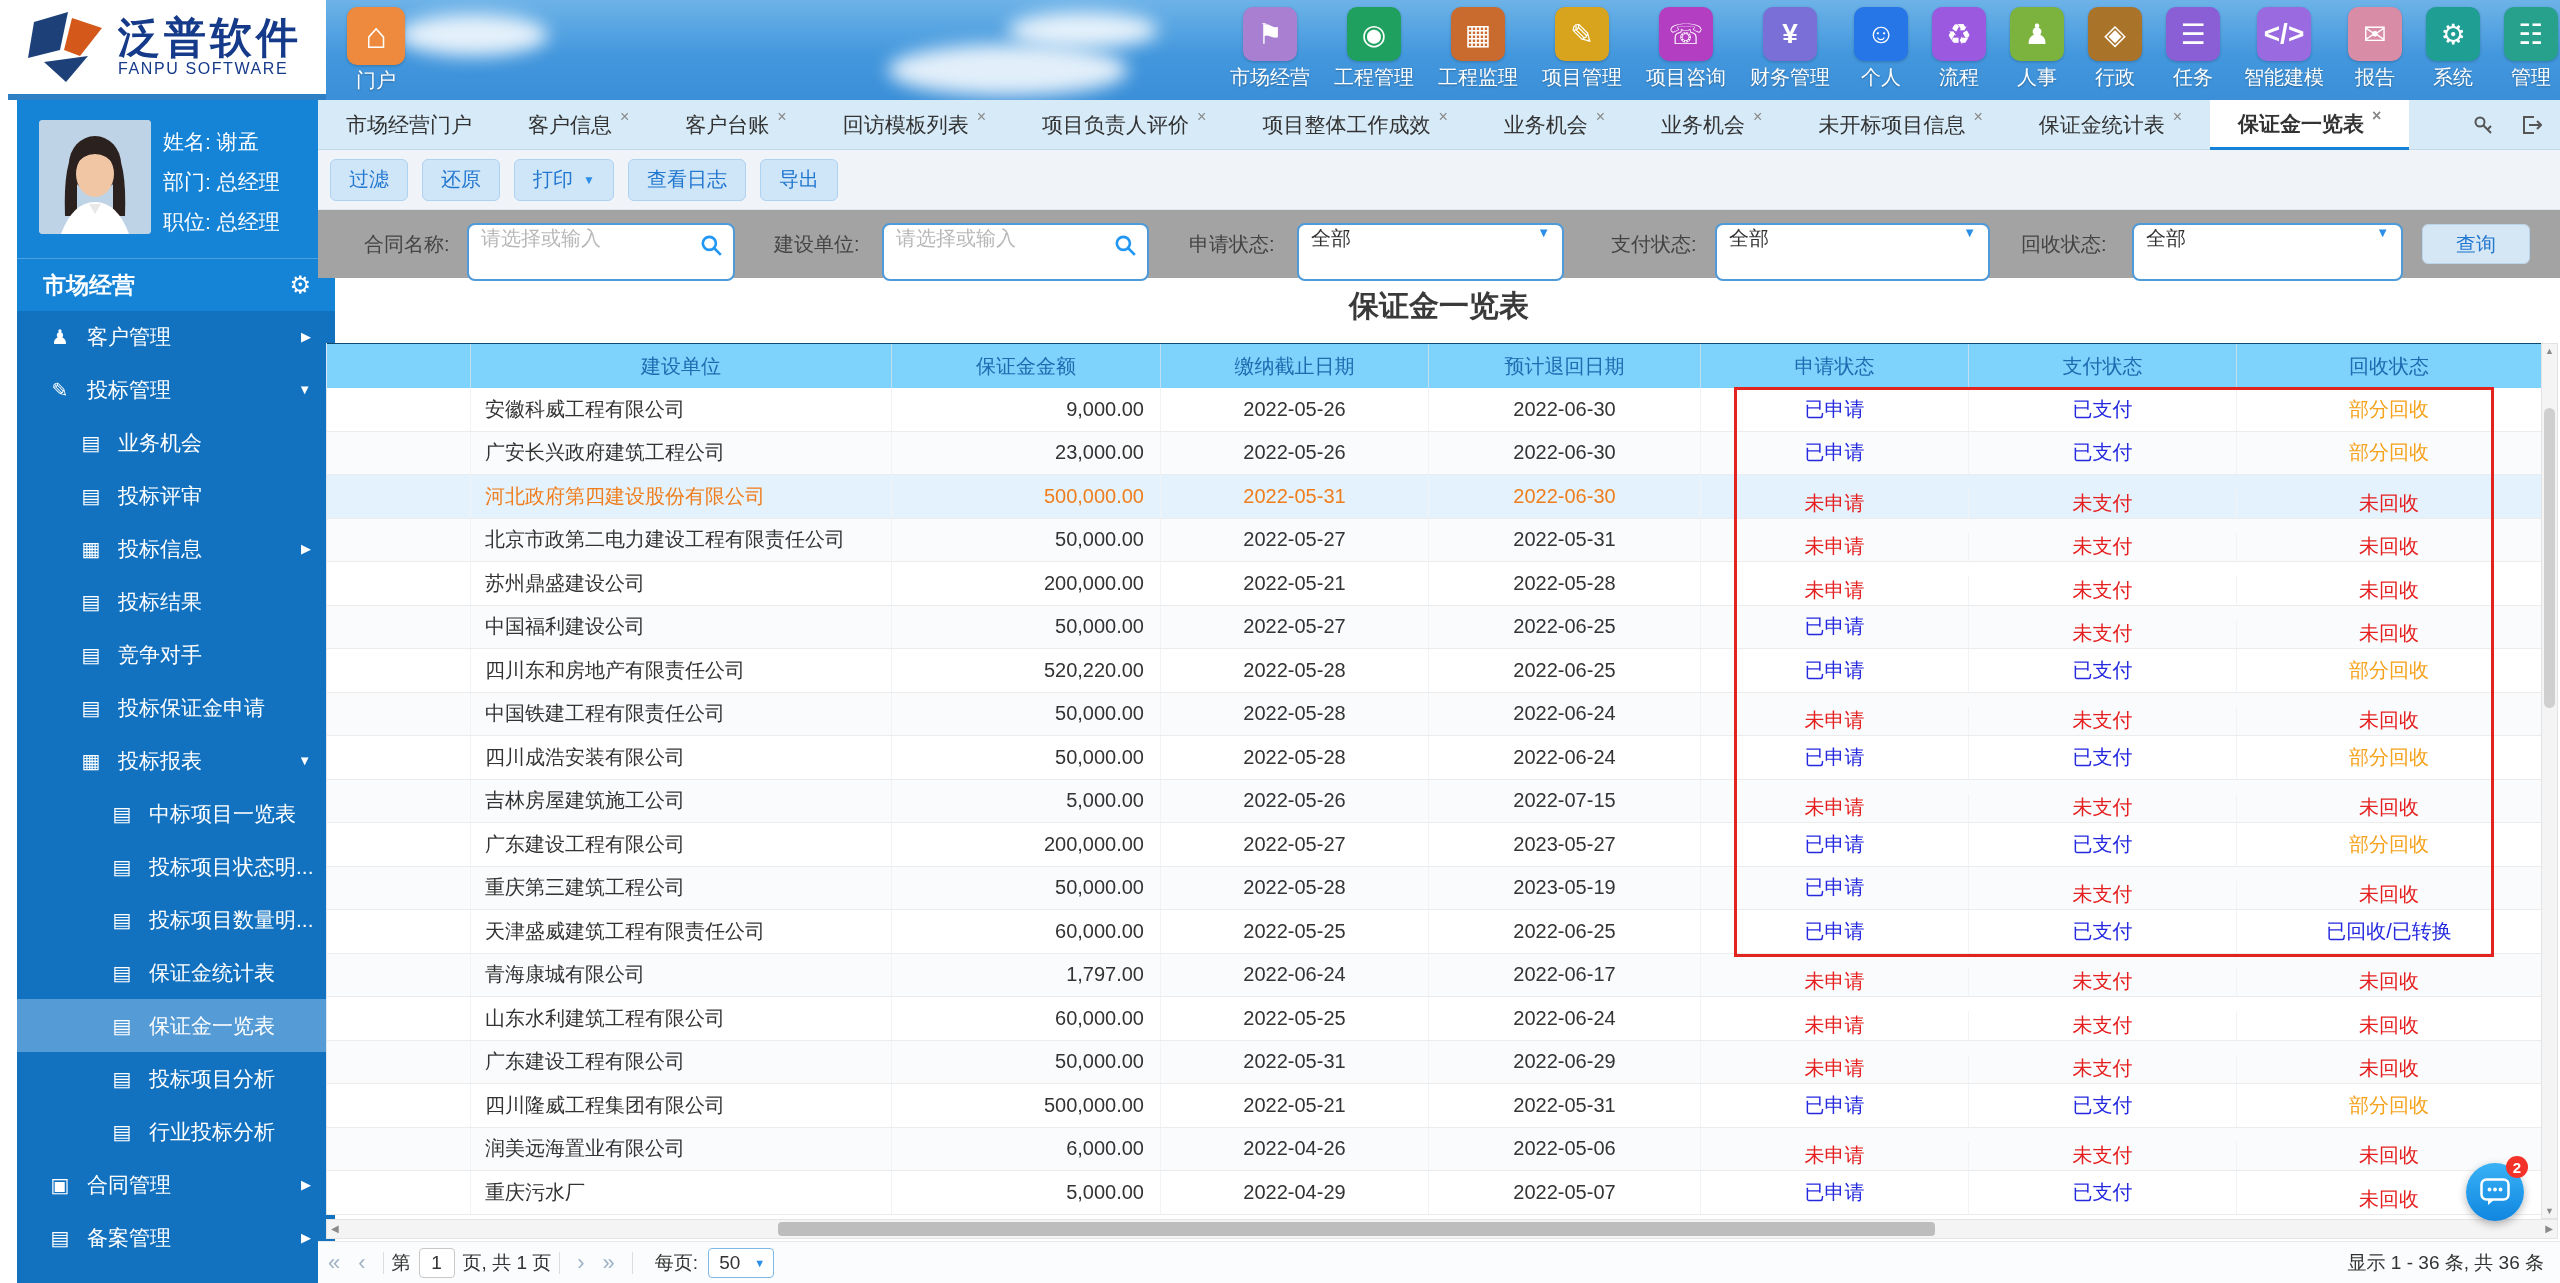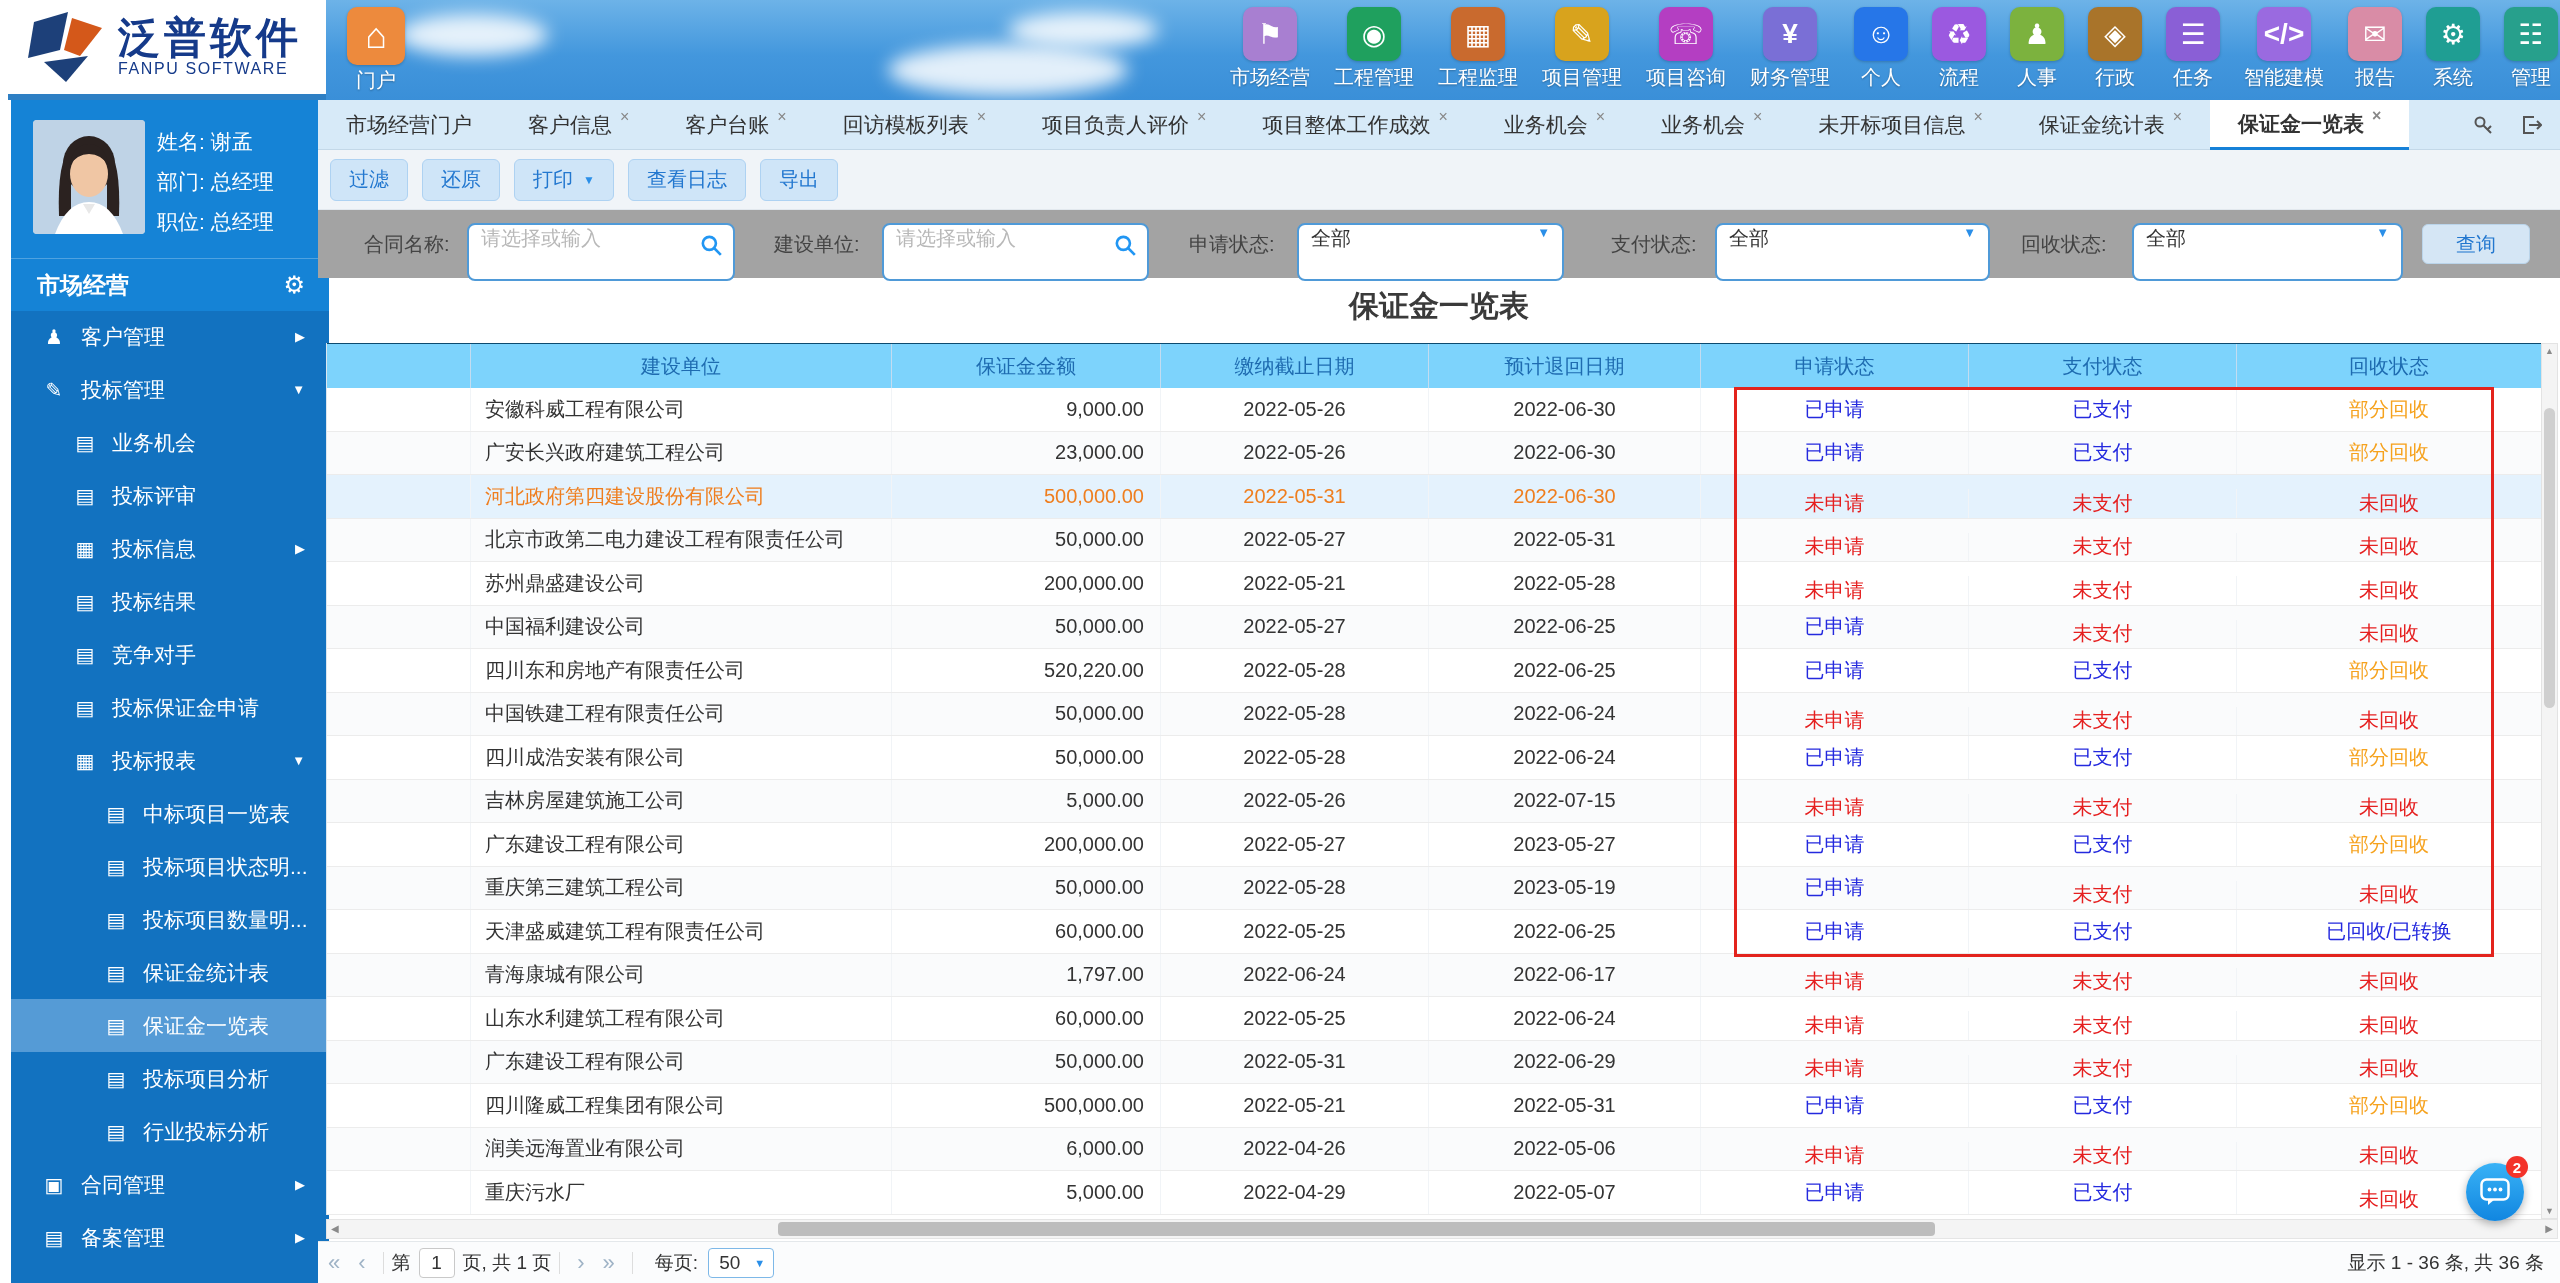--- a/index.html
+++ b/index.html
@@ -18,21 +18,21 @@
   .portal{position:absolute;left:330px;top:7px;width:76px;display:flex;flex-direction:column;align-items:center;cursor:pointer;}
   .portal-icon{width:58px;height:58px;border-radius:10px;background:#ed8a3d;color:#fff;font-size:36px;
                display:flex;align-items:center;justify-content:center;box-shadow:0 1px 3px rgba(0,0,0,.2);}
   .portal-label{margin-top:2px;color:#fff;font-size:20px;text-shadow:0 1px 2px rgba(0,0,0,.3);}
   .nav-group{position:absolute;right:10px;top:7px;display:flex;gap:24px;}
   .nav-item{display:flex;flex-direction:column;align-items:center;cursor:pointer;}
   .nav-icon{width:54px;height:54px;border-radius:10px;color:#fff;font-size:28px;font-weight:bold;
             display:flex;align-items:center;justify-content:center;box-shadow:0 1px 3px rgba(0,0,0,.2);}
   .nav-label{margin-top:3px;color:#fff;font-size:20px;white-space:nowrap;text-shadow:0 1px 2px rgba(0,0,0,.3);}
   
-  .sidebar{position:absolute;left:11px;top:100px;width:318px;height:1183px;background:#1272c0;color:#fff;}
+  .sidebar{position:absolute;left:17px;top:100px;width:318px;height:1183px;background:#1272c0;color:#fff;}
   .profile{position:absolute;left:0;top:0;width:318px;height:158px;background:#1583d6;}
   .avatar{position:absolute;left:22px;top:20px;width:112px;height:114px;border-radius:4px;overflow:hidden;background:#bfd3e6;}
   .profile-info{position:absolute;left:146px;top:22px;font-size:21px;line-height:40px;white-space:nowrap;}
   .section-bar{position:absolute;left:0;top:158px;width:318px;height:52px;background:#1583d6;
                border-top:1px solid rgba(255,255,255,.25);}
   .section-title{margin-left:26px;line-height:52px;font-size:23px;font-weight:bold;}
   .gear{position:absolute;right:24px;top:0;line-height:52px;font-size:24px;cursor:pointer;}
   .menu{position:absolute;left:0;top:210px;width:318px;height:973px;}
   .menu-item{position:relative;height:53px;display:flex;align-items:center;font-size:21px;cursor:pointer;white-space:nowrap;}
   .menu-item.selected{background:#559bd6;}

